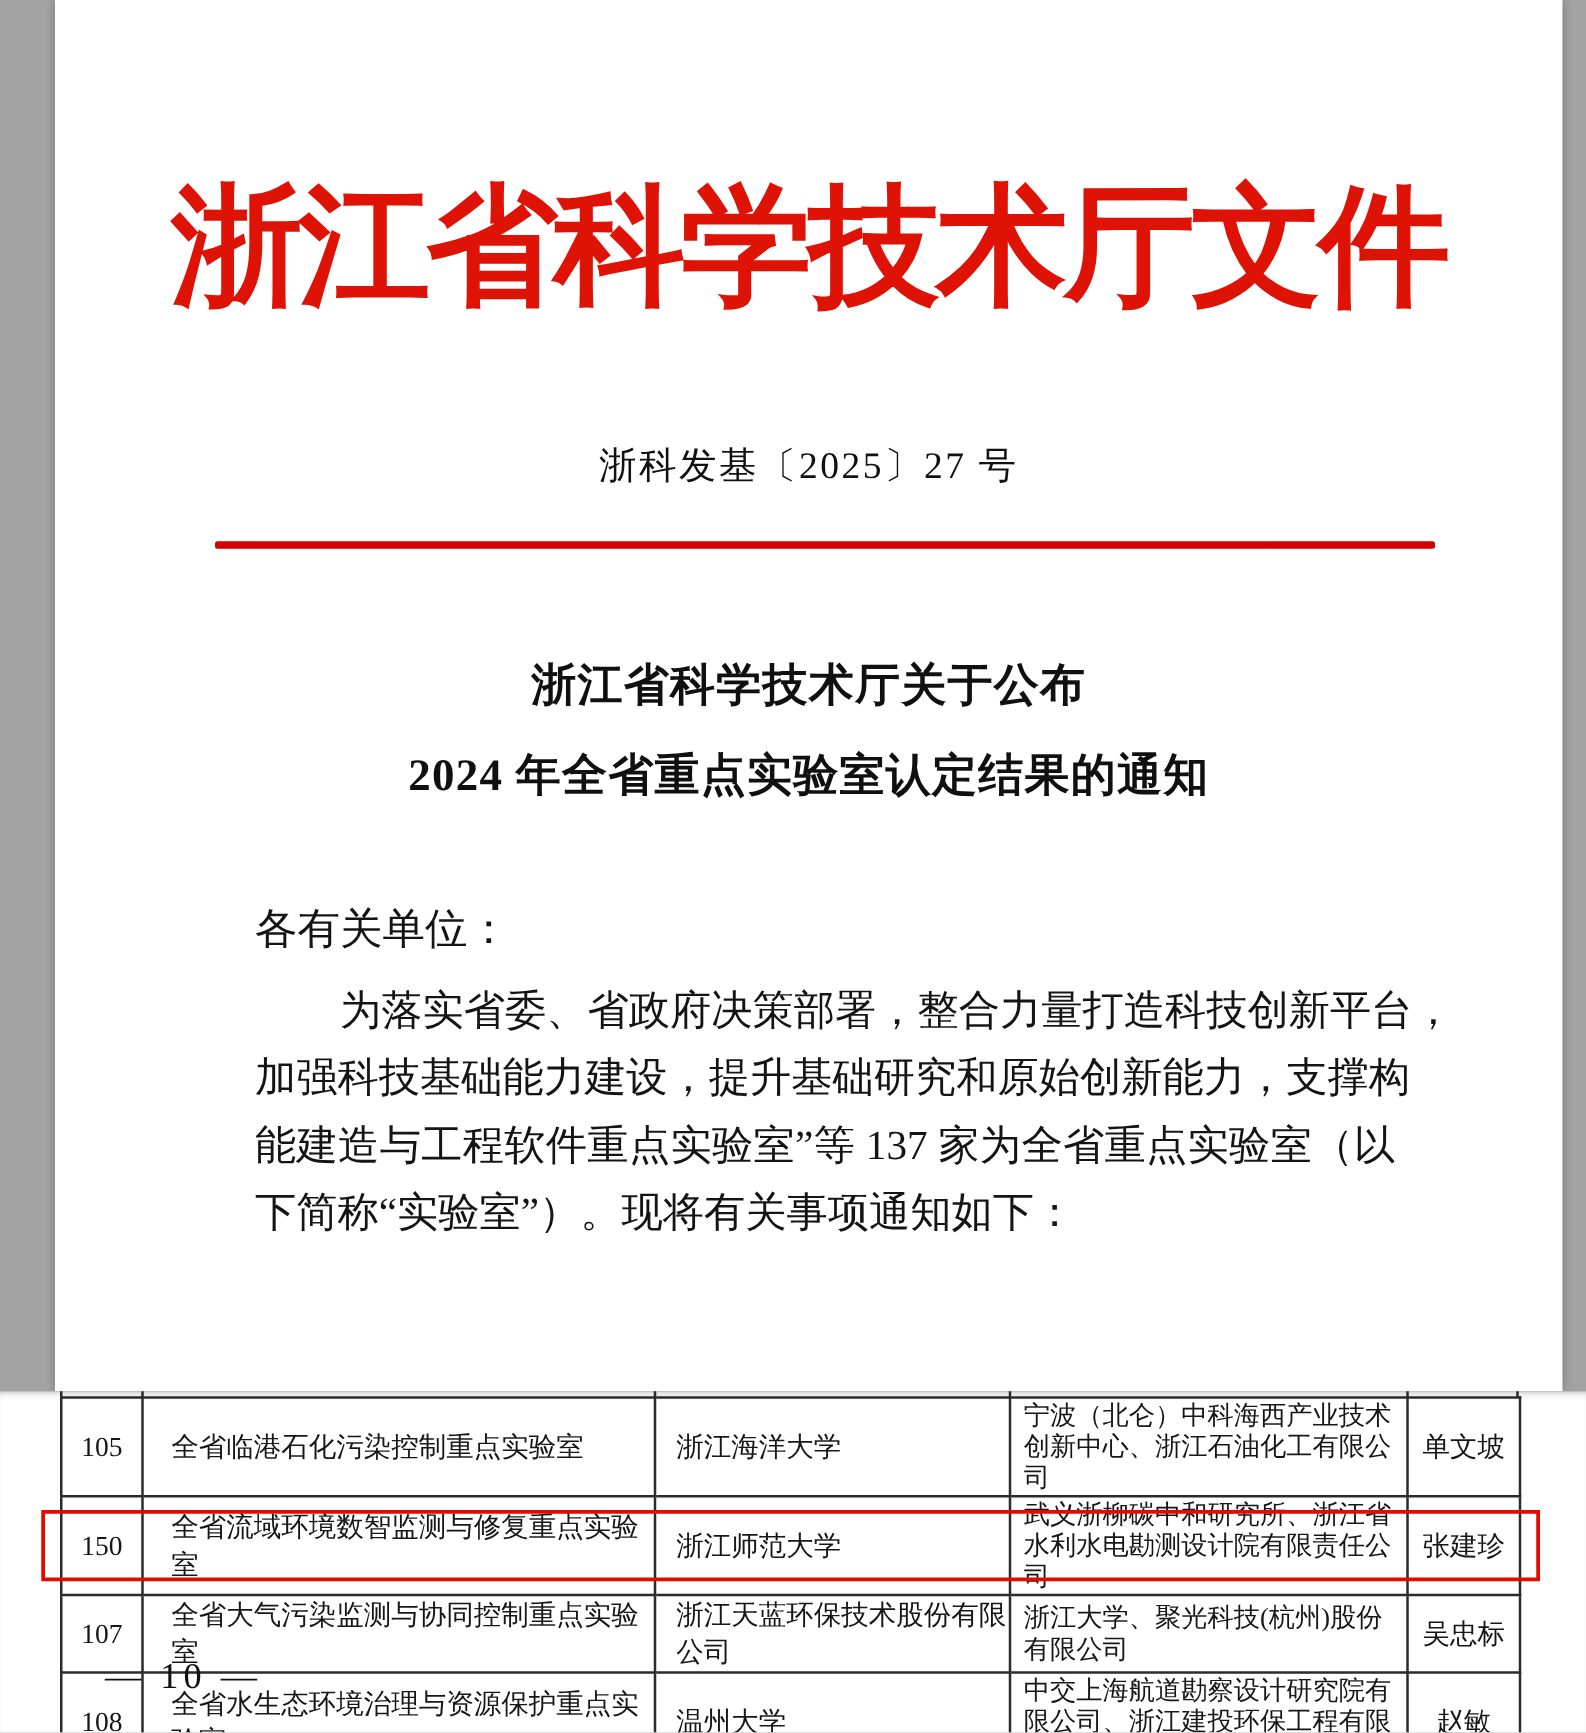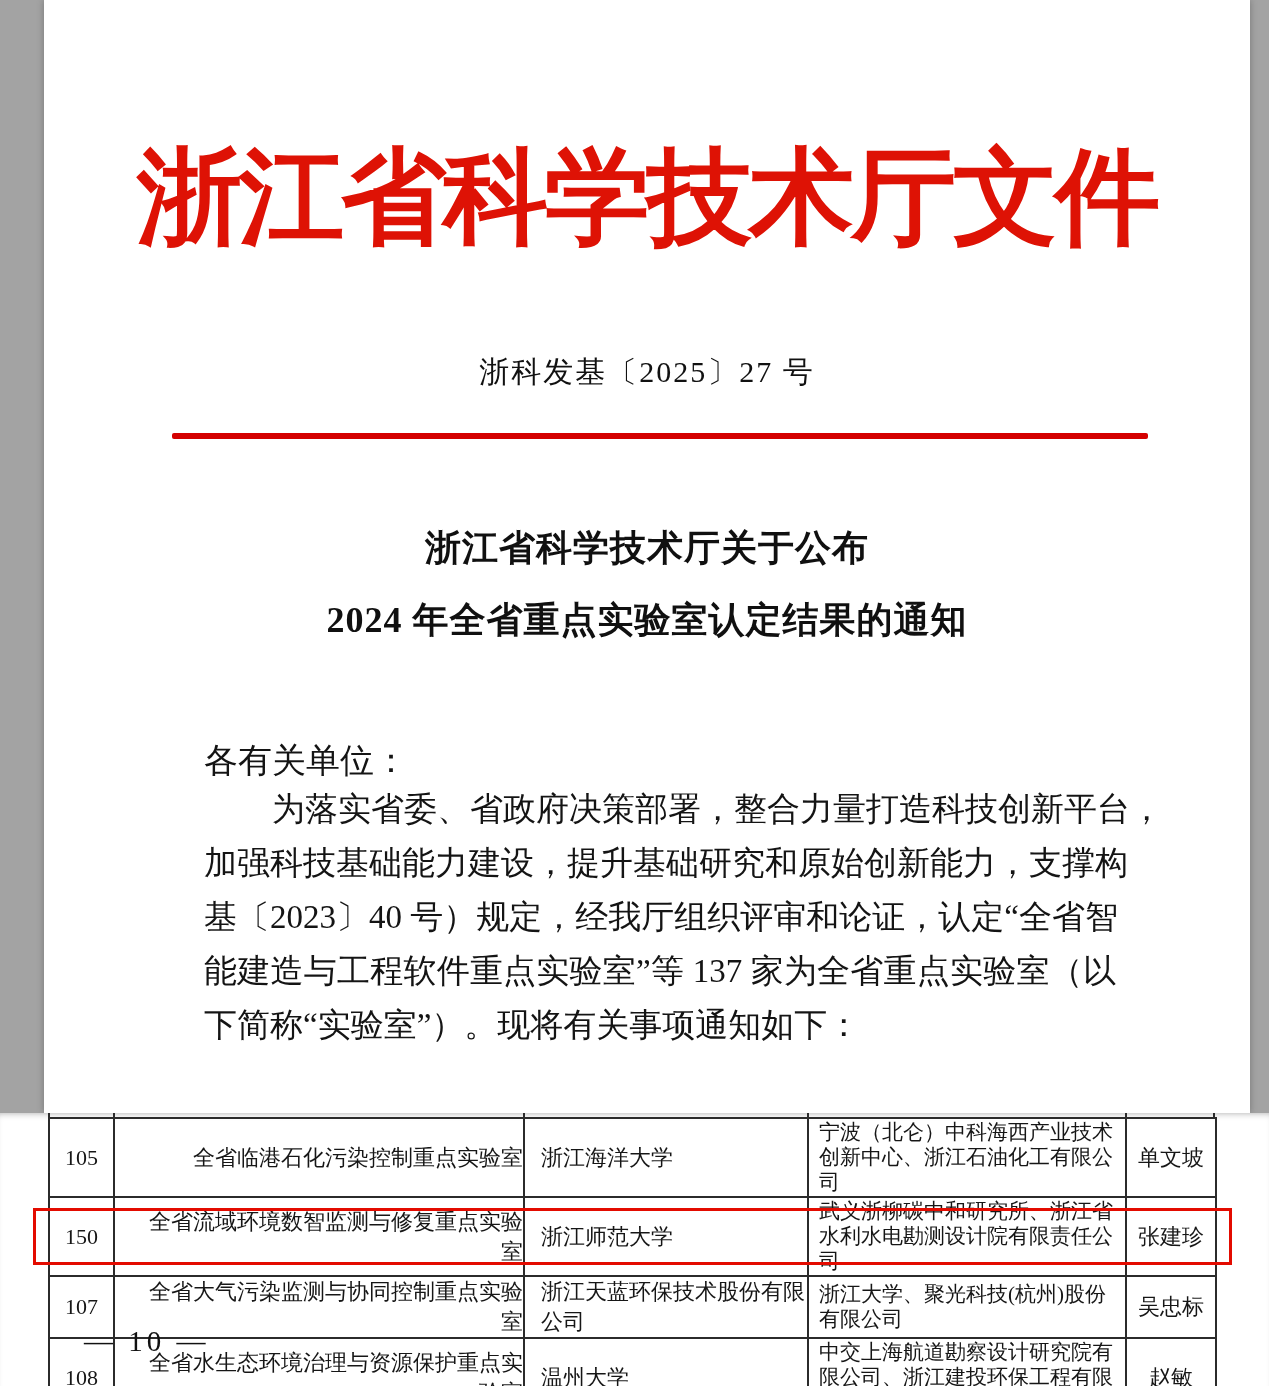--- a/index.html
+++ b/index.html
@@ -65,21 +65,20 @@
     white-space: nowrap;
   }
   .notice-title.line1 { top: 524px; }
   .notice-title.line2 { top: 596px; }
 
   .salutation {
     position: absolute;
     left: 160px; top: 720px;
     font-size: 34px;
     color: #141414;
-    margin-top: 18px;
   }
 
   .paragraph {
     position: absolute;
     left: 160px; top: 782px;
     width: 912px;
     font-size: 33px;
     color: #141414;
   }
   .para-line {
@@ -121,21 +120,21 @@
     vertical-align: middle;
     overflow: hidden;
   }
   .col-no { width: 65px; }
   .col-lab { width: 410px; }
   .col-org { width: 284px; }
   .col-partner { width: 318px; }
   .col-director { width: 90px; }
 
   td.c-no, td.c-director { text-align: center; }
-  td.c-lab { padding-left: 22px; text-align: right; }
+  td.c-lab { padding-left: 22px; }
   td.c-org { padding-left: 16px; }
   td.c-partner { padding: 1px 10px; font-size: 21px; line-height: 25px; border-radius: 12px; }
 
   tr.r1 { height: 48px; }
   tr.r2 { height: 46px; }
   tr.r3 { height: 52px; padding-left: 33px; }
   tr.r4 { height: 50px; }
 
   .highlight-box {
     position: absolute;
@@ -169,21 +168,20 @@
 
     <div class="notice-title line1">浙江省科学技术厅关于公布</div>
 
     <div class="notice-title line2">2024 年全省重点实验室认定结果的通知</div>
 
     <div class="salutation">各有关单位：</div>
 
     <div class="paragraph">
       <div class="para-line first">为落实省委、省政府决策部署，整合力量打造科技创新平台，</div>
       <div class="para-line">加强科技基础能力建设，提升基础研究和原始创新能力，支撑构</div>
-      <div class="para-line">基〔2023〕40 号）规定，经我厅组织评审和论证，认定“全省智</div>
       <div class="para-line">能建造与工程软件重点实验室”等 137 家为全省重点实验室（以</div>
       <div class="para-line last">下简称“实验室”）。现将有关事项通知如下：</div>
     </div>
   </div>
 
   <div class="sheet-bottom">
 
     <div class="stub" style="left:48px"></div>
     <div class="stub" style="left:113px"></div>
     <div class="stub" style="left:523px"></div>

